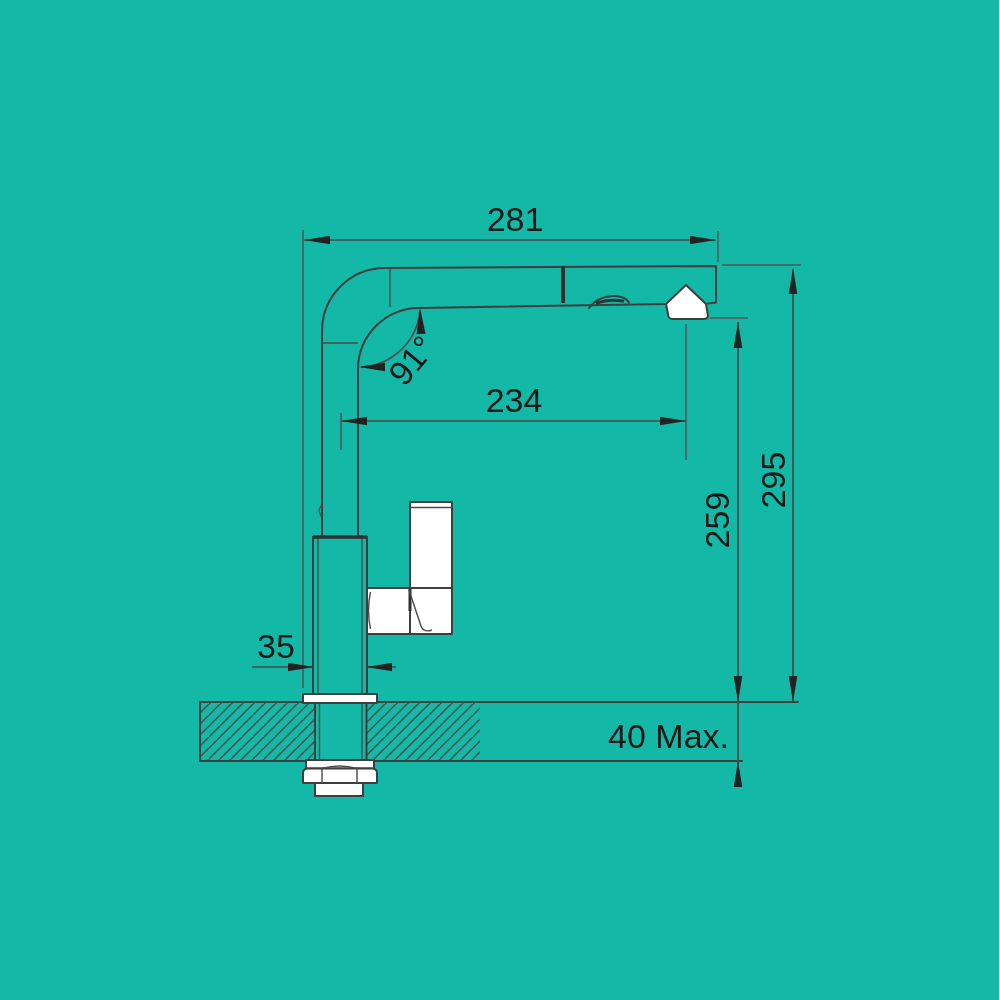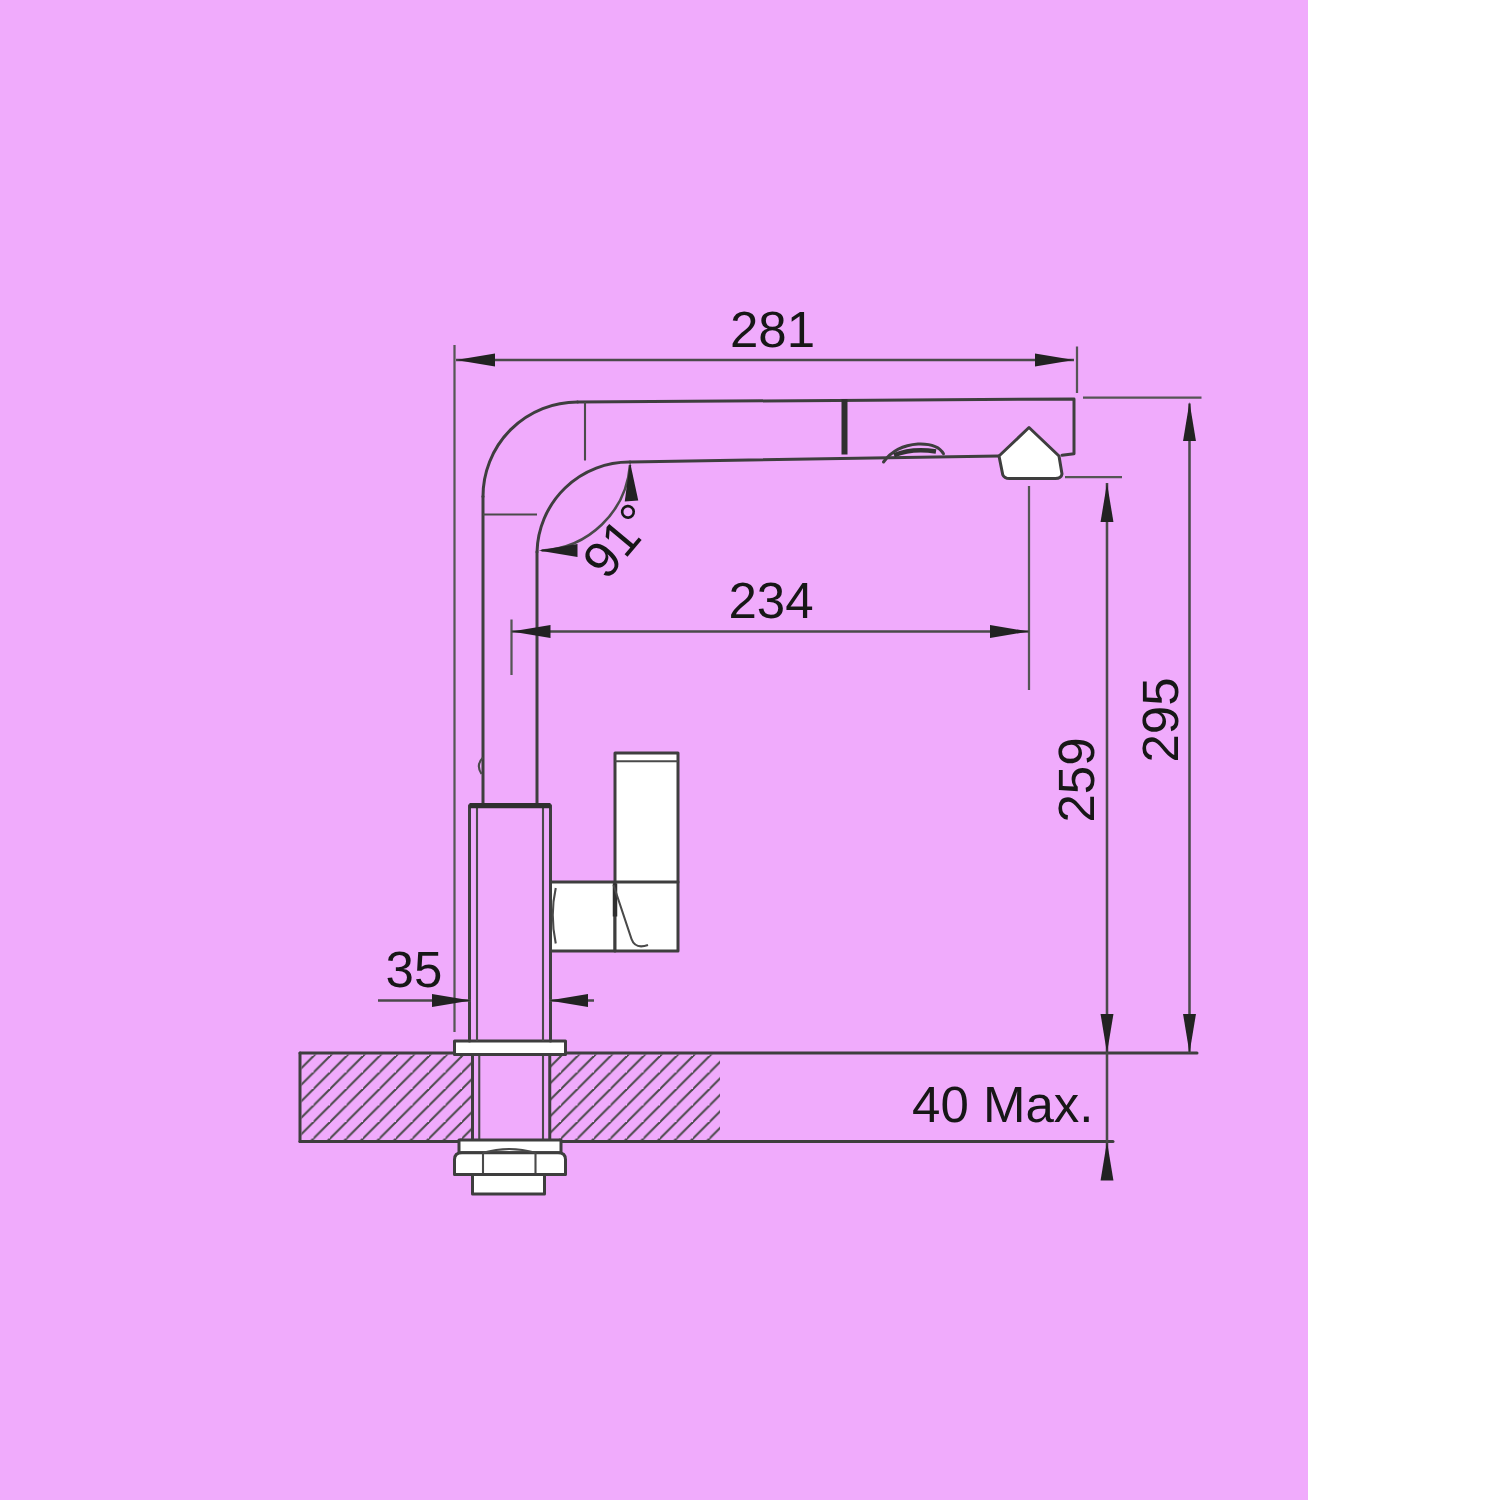--- a/index.html
+++ b/index.html
@@ -1,16 +1,16 @@
 <!DOCTYPE html>
 <html><head>
 <meta charset="utf-8">
 <style>
   html,body{margin:0;padding:0;background:#ffffff;}
-  .stage{position:relative;width:872px;height:1000px;background:#f0abfc;overflow:hidden;}
+  .stage{position:relative;width:999px;height:1000px;background:#14b8a6;overflow:hidden;}
   svg{position:absolute;inset:0;}
   .outline{stroke:#3e3e3e;stroke-width:2;fill:none;stroke-linejoin:round;stroke-linecap:round;}
   .outline-thick{stroke:#2f2f2f;stroke-width:3.5;fill:none;stroke-linecap:butt;}
   .outline-thin{stroke:#4a4a4a;stroke-width:1.4;fill:none;}
   .white-part{fill:#ffffff;stroke:#3e3e3e;stroke-width:2;stroke-linejoin:round;}
   .dimline{stroke:#4a4a4a;stroke-width:1.7;fill:none;}
   .extline{stroke:#555555;stroke-width:1.5;fill:none;}
   .arrow{fill:#222222;stroke:none;}
   .dimtext{font-family:"Liberation Sans","DejaVu Sans",sans-serif;font-size:34px;fill:#171717;}
   .hatchline{stroke:#4a4a4a;stroke-width:1.4;}

